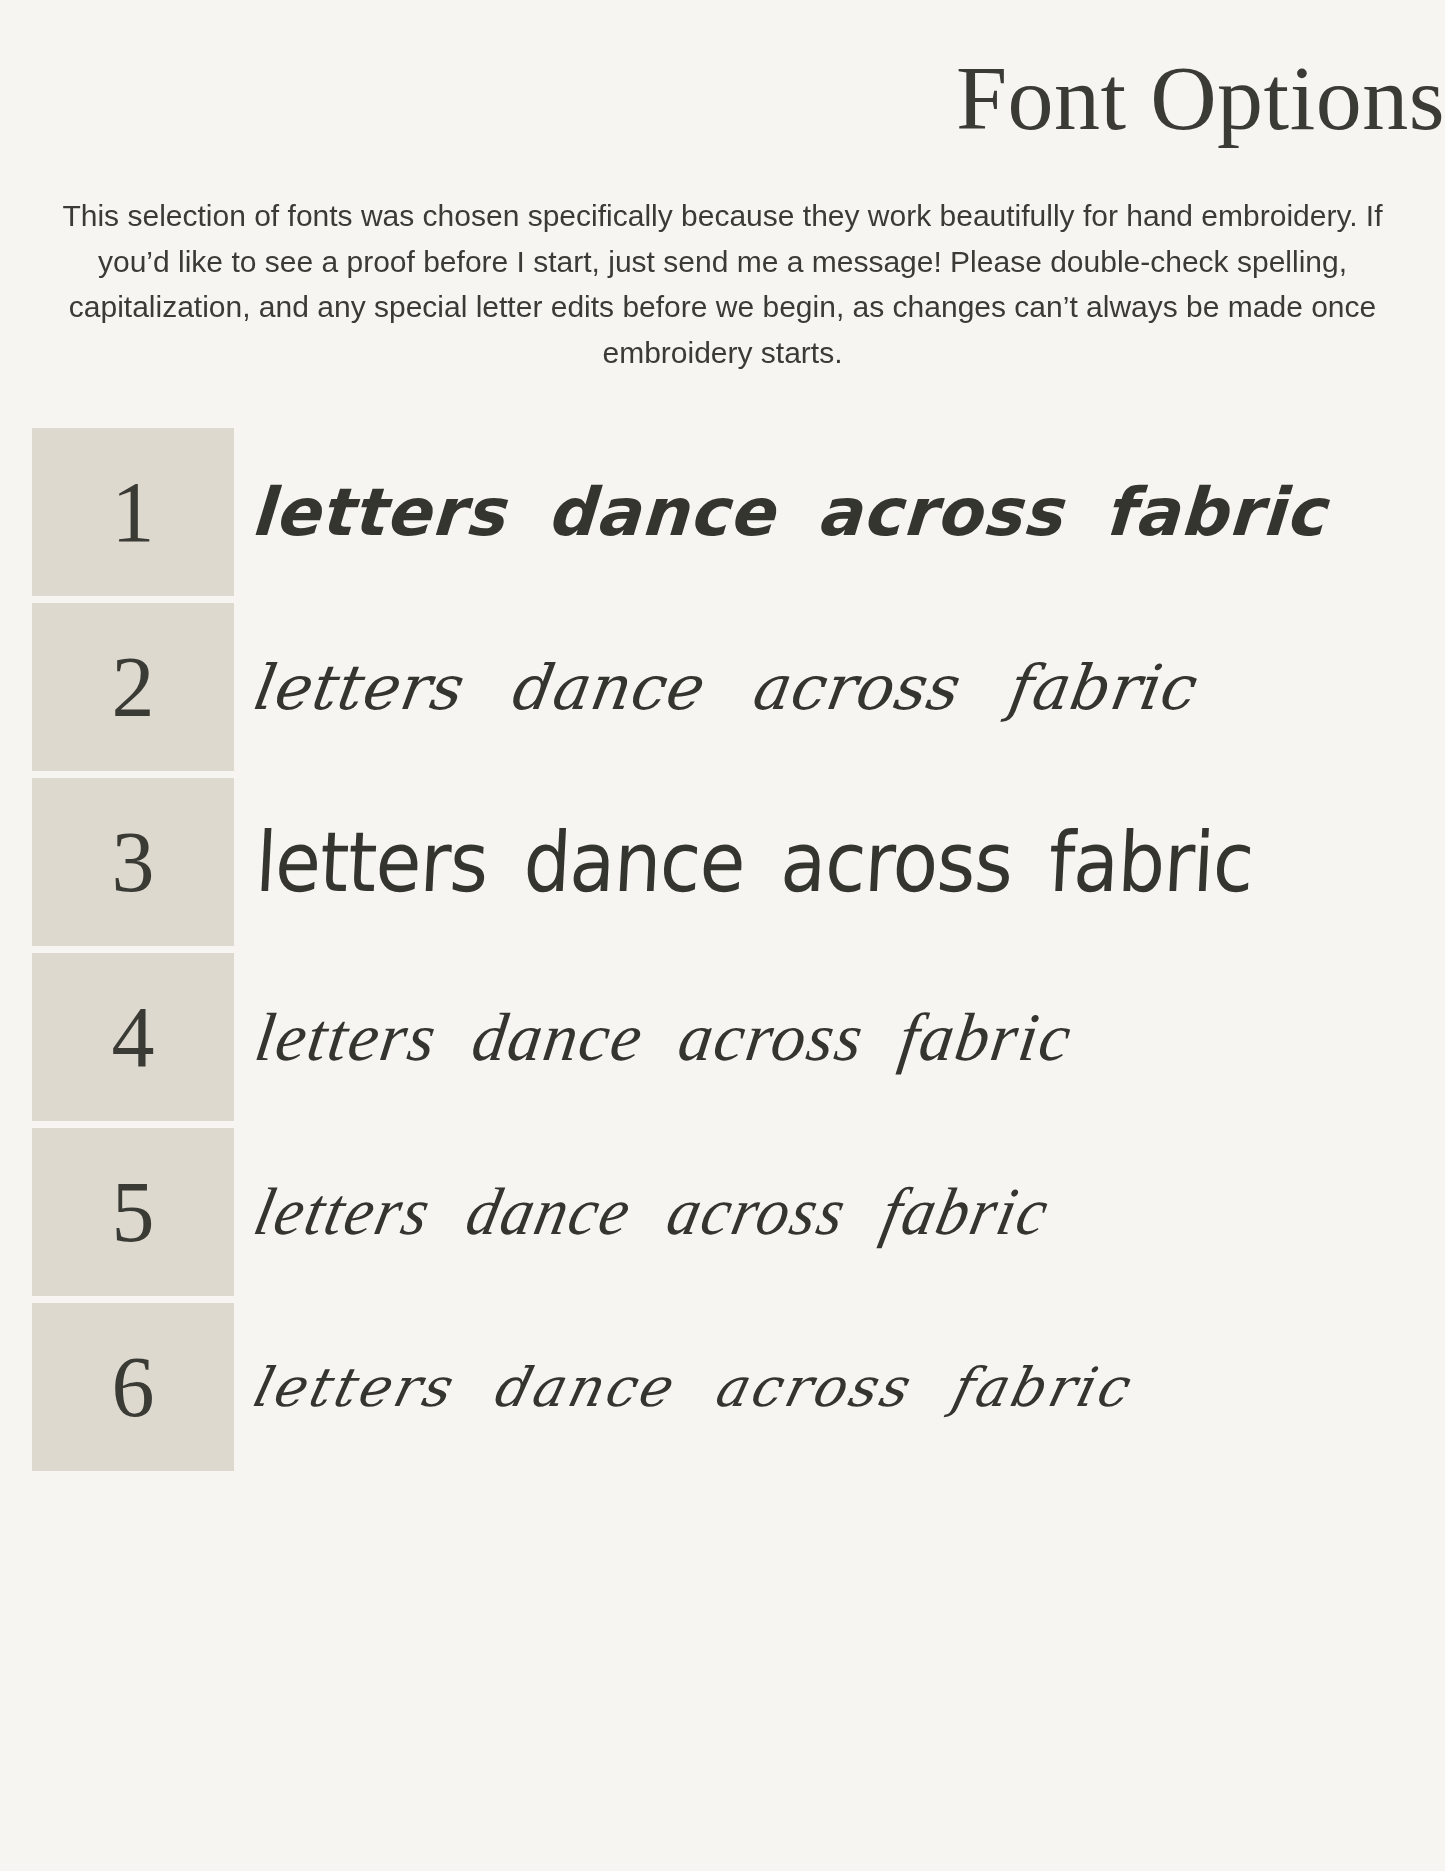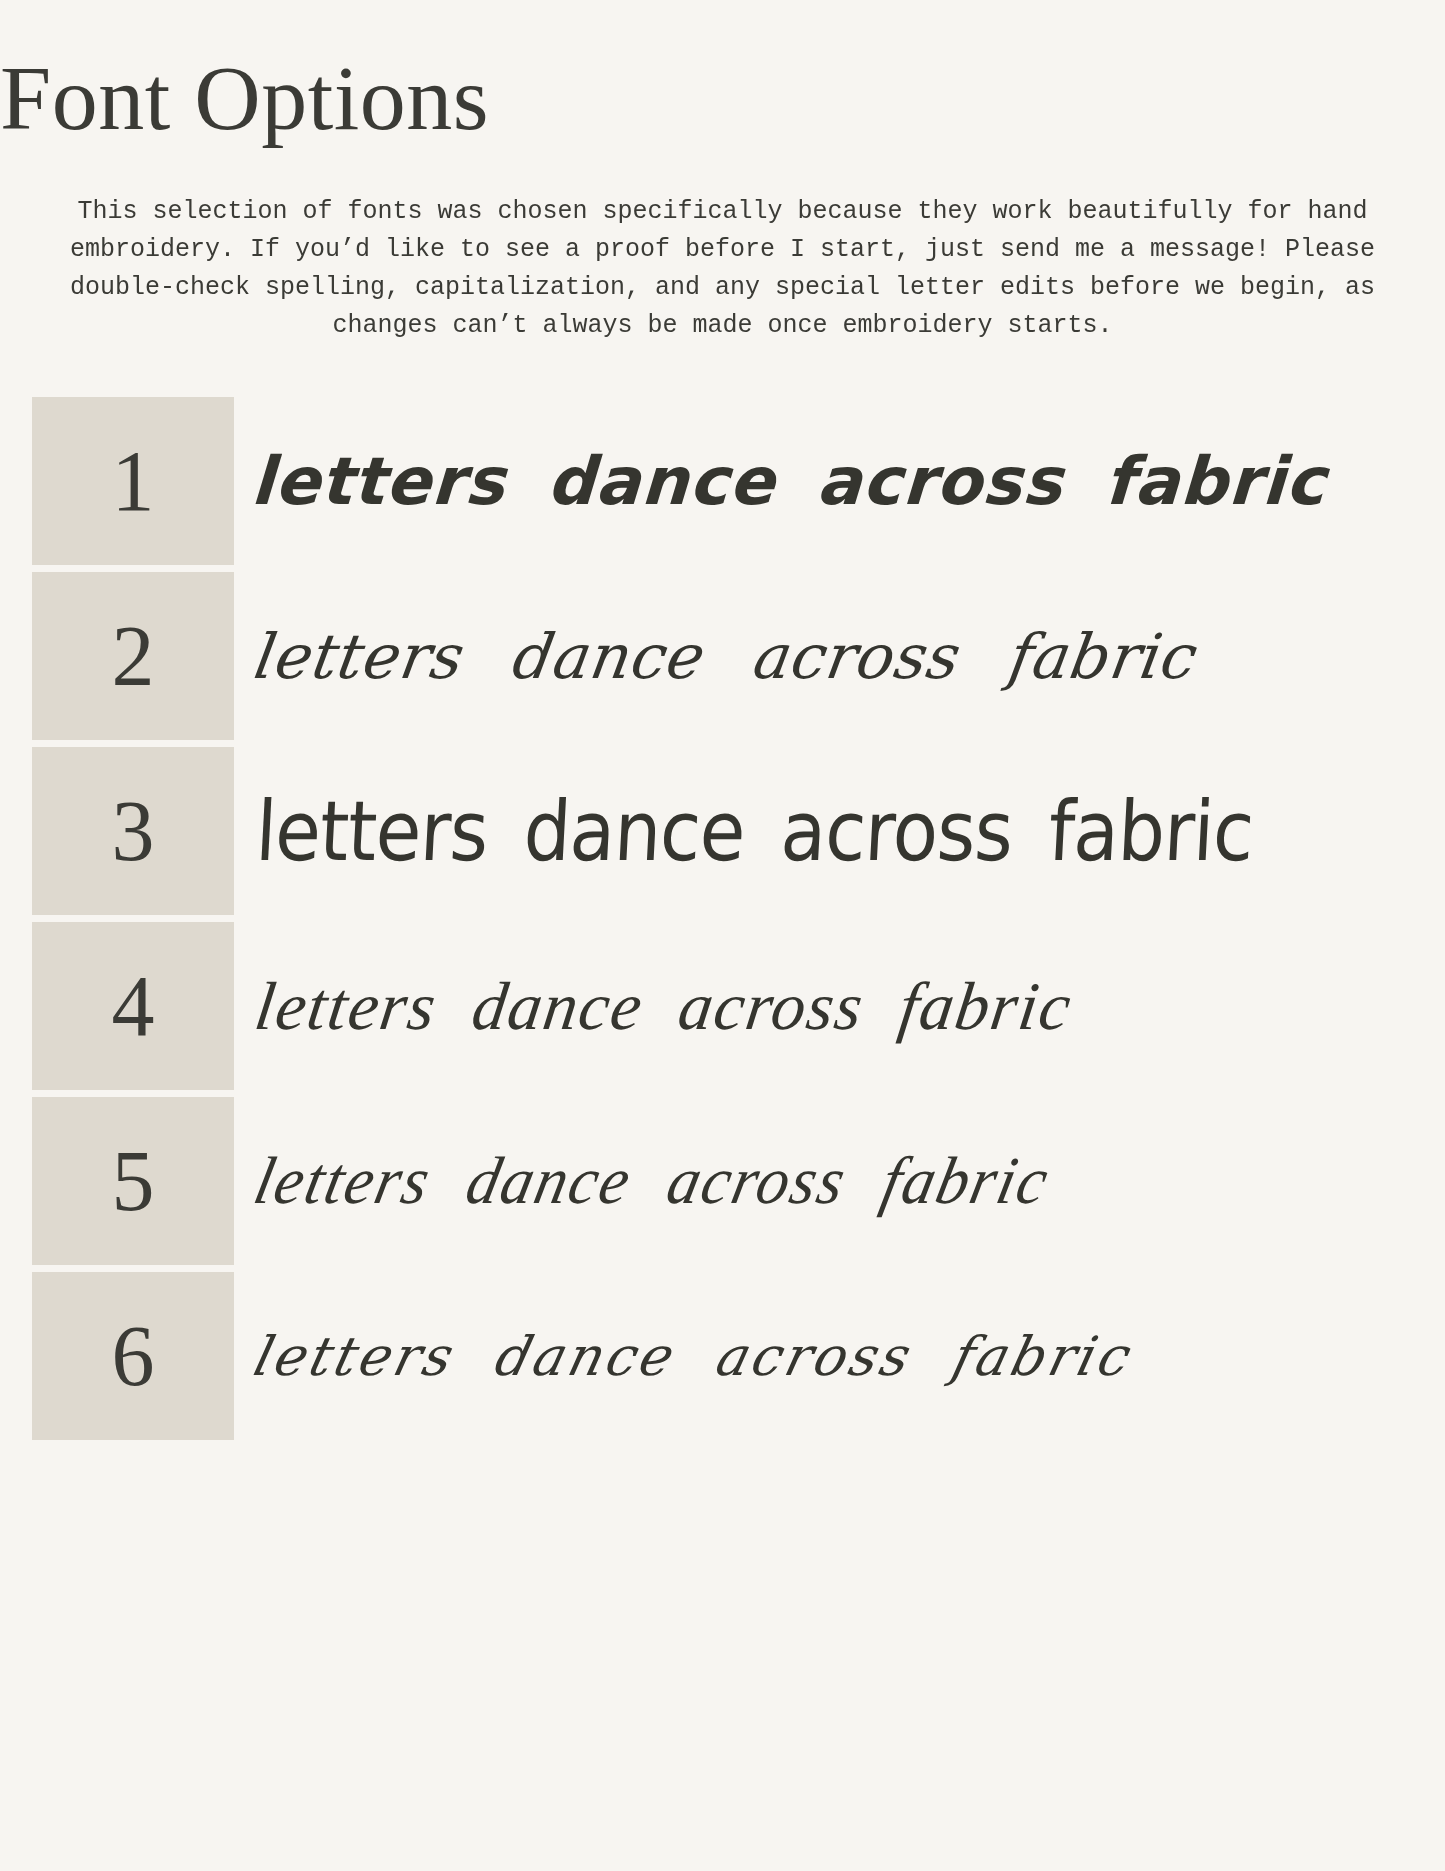--- a/index.html
+++ b/index.html
@@ -15,35 +15,35 @@
     overflow: hidden;
   }
   .page {
     width: 1445px;
     height: 1871px;
     position: relative;
     box-sizing: border-box;
     padding: 0;
   }
   .title {
-    text-align: left;
+    text-align: right;
     font-family: "Liberation Serif", serif;
     font-size: 92px;
     font-weight: 400;
     letter-spacing: 0.5px;
     color: #3b3b36;
     margin: 48px 0 0 0;
     line-height: 1.1;
   }
   .intro {
     margin: 44px auto 0 auto;
     width: 1380px;
     text-align: center;
-    font-family: Liberation Mono, monospace;
-    font-size: 25px;
+    font-family: Liberation Sans, sans-serif;
+    font-size: 30px;
     line-height: 1.52;
     color: #3b3b36;
   }
   .options {
     margin-top: 52px;
     padding: 0 0 0 32px;
     box-sizing: border-box;
   }
   .option-row {
     display: flex;

